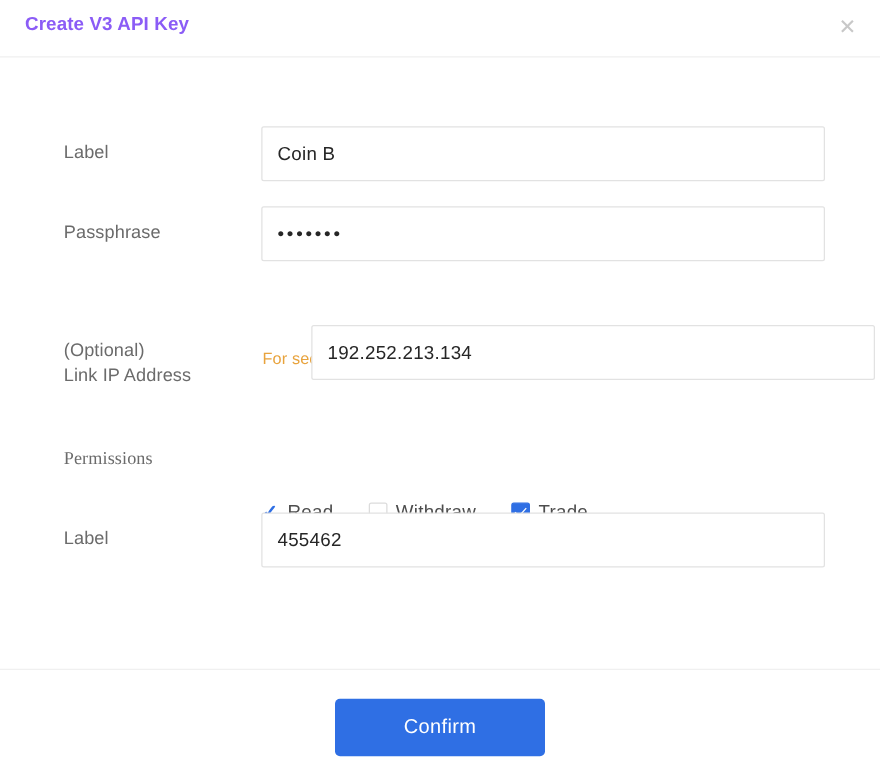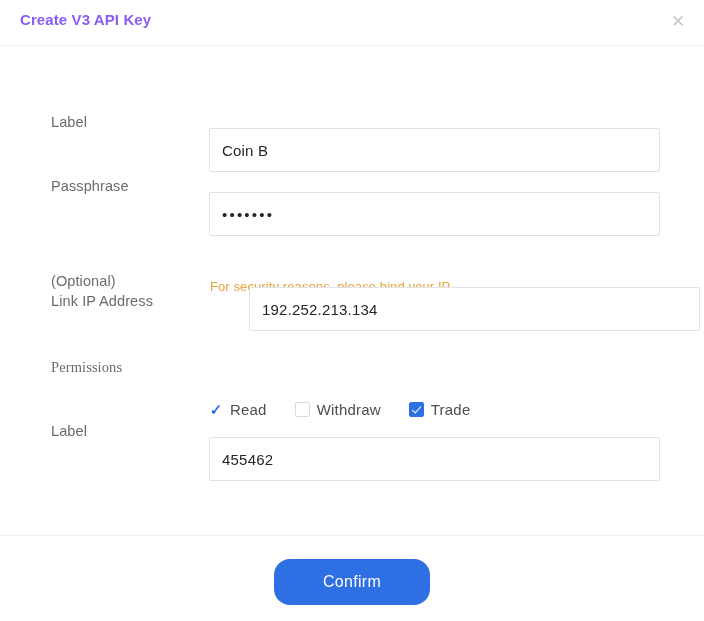--- a/index.html
+++ b/index.html
@@ -78,21 +78,20 @@
     font-size: 14.5px;
     color: #6b6b6b;
     line-height: 20px;
     letter-spacing: 0.1px;
   }
 
   .field-wrap {
     position: absolute;
     left: 209px;
     width: 451px;
-    margin-top: 27px;
   }
 
   .text-input {
     width: 451px;
     height: 44px;
     border: 1px solid #e2e2e2;
     border-radius: 2px;
     background: #ffffff;
     padding: 0 12px;
     font-size: 15px;
@@ -190,25 +189,25 @@
   
   .dialog-footer {
     position: relative;
     height: 84px;
     display: flex;
     align-items: center;
     justify-content: center;
   }
 
   .confirm-btn {
-    width: 156px;
+    width: 168px;
     height: 46px;
     background: #2f6fe4;
     border: none;
-    border-radius: 16px;
+    border-radius: 4px;
     color: #ffffff;
     font-size: 16px;
     font-family: "Liberation Sans", sans-serif;
     cursor: pointer;
     letter-spacing: 0.3px;
     margin-top: 8px;
   }
 </style>
 </head>
 <body>

